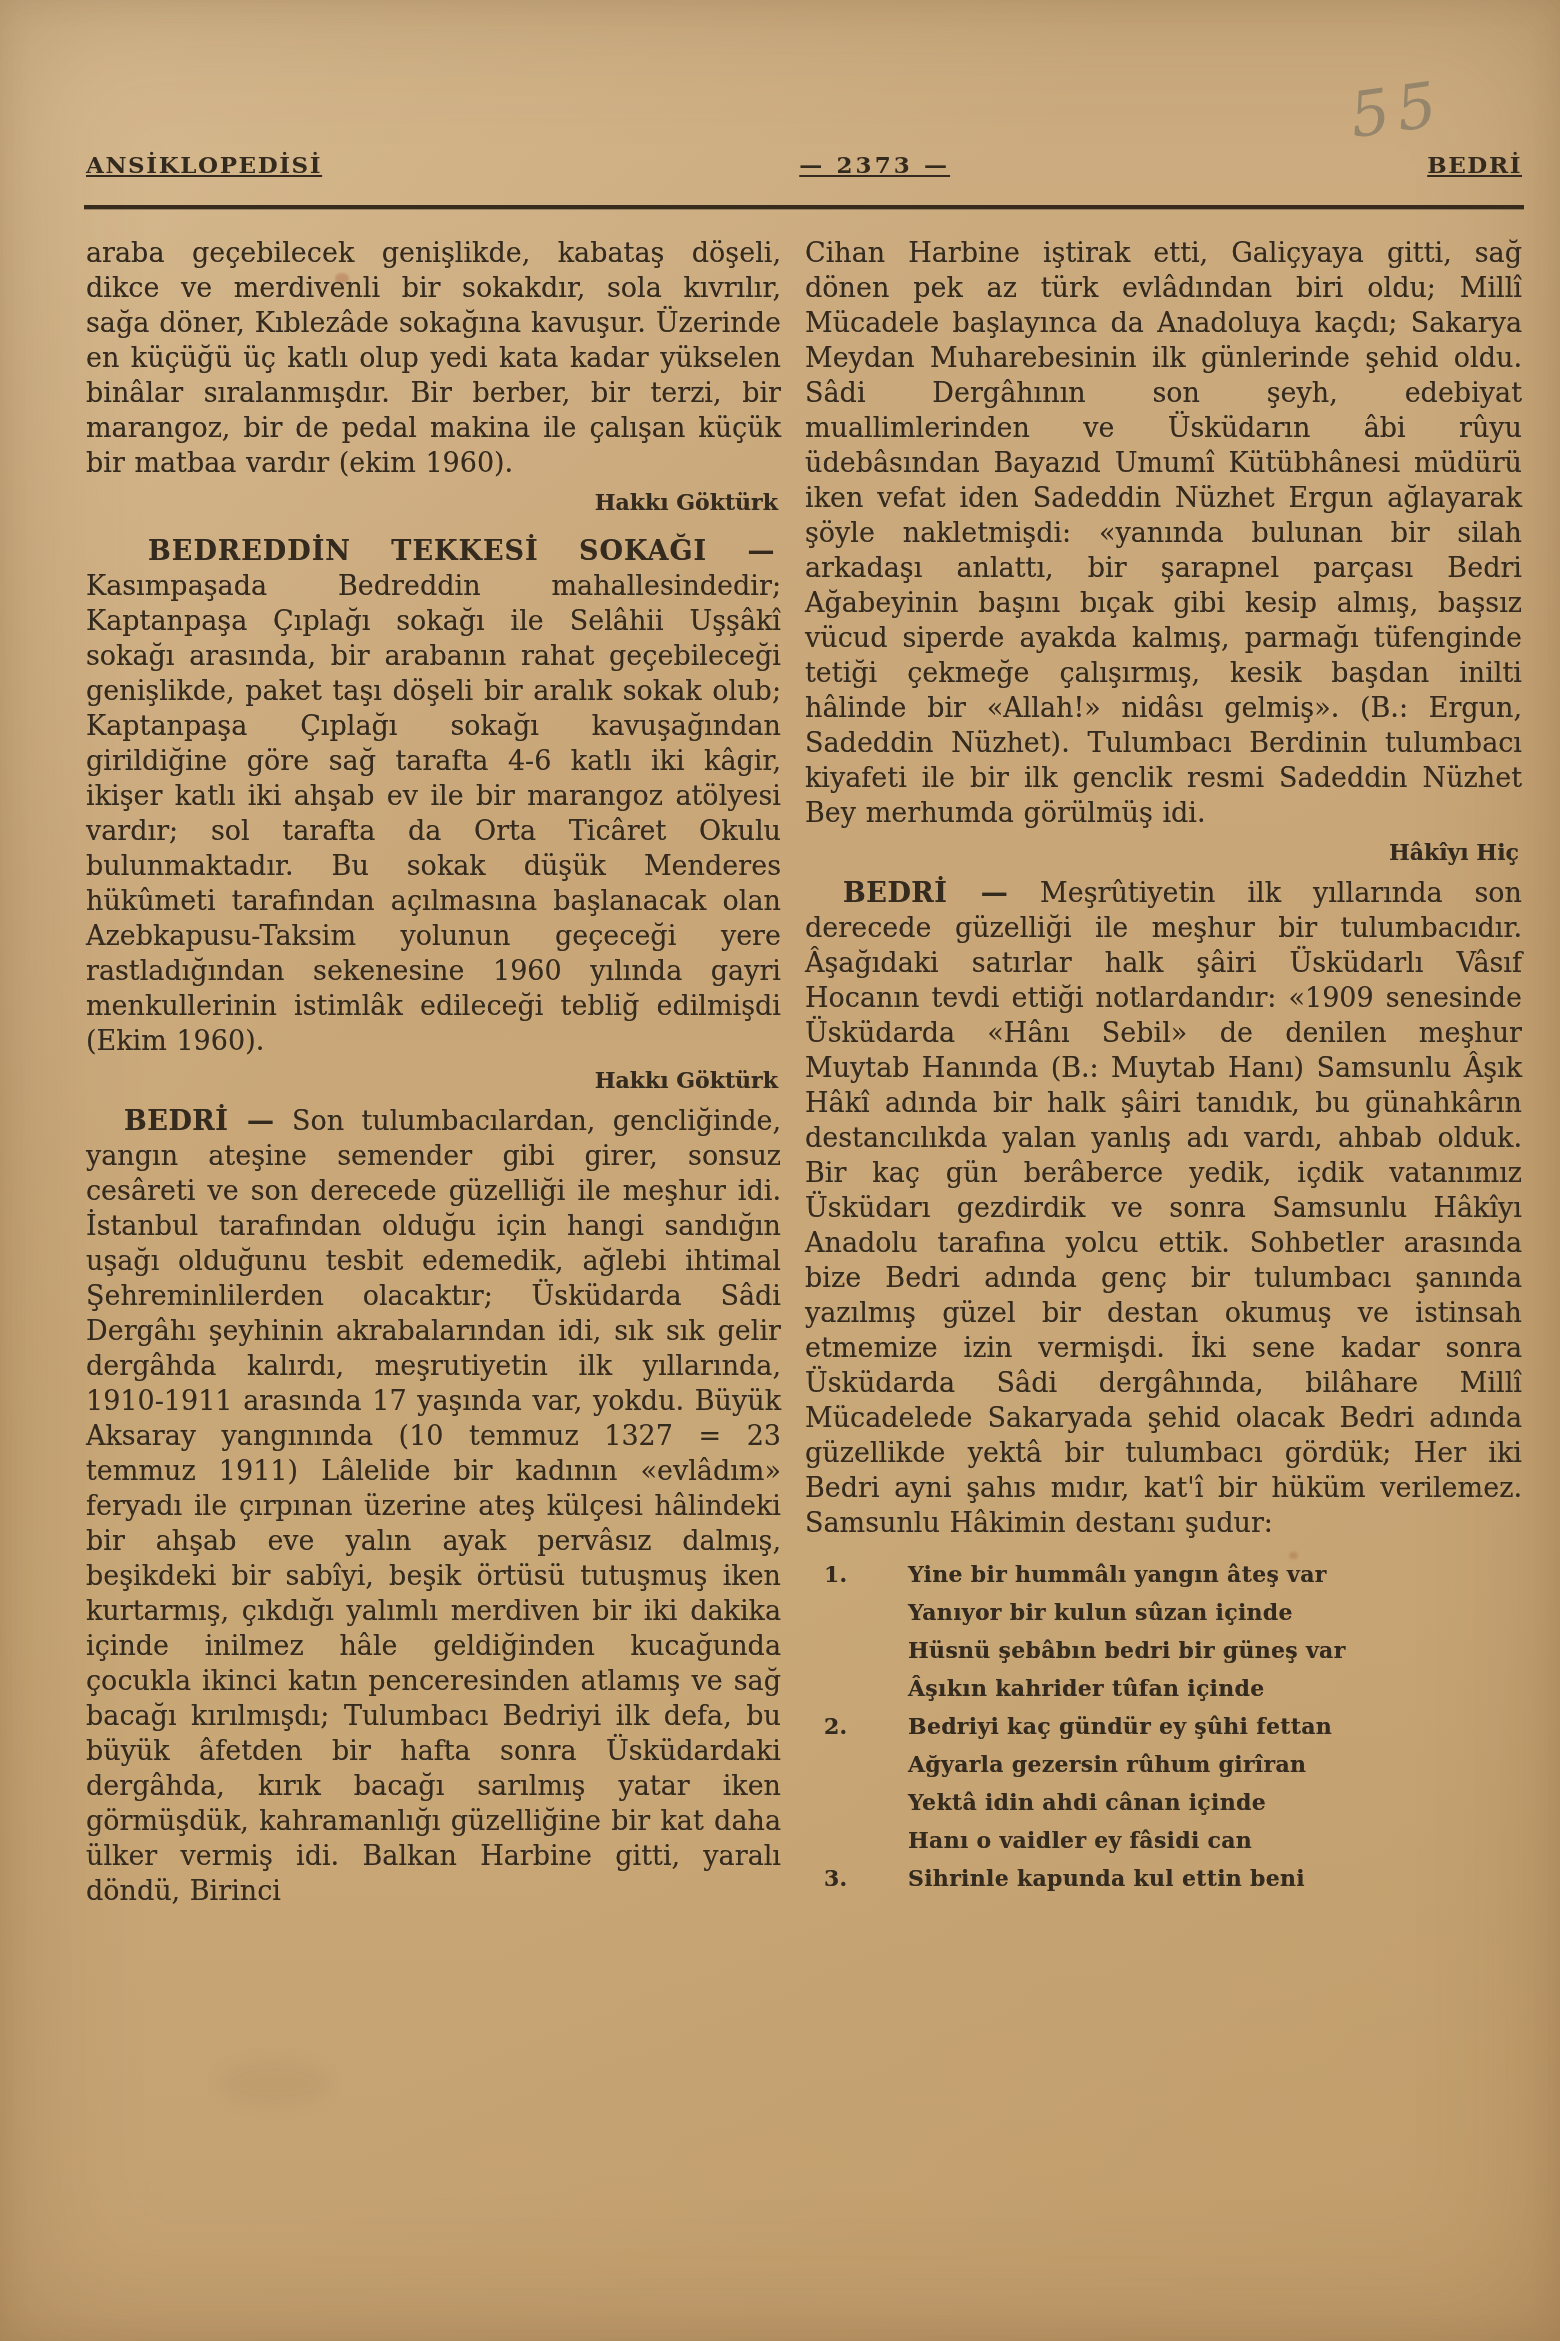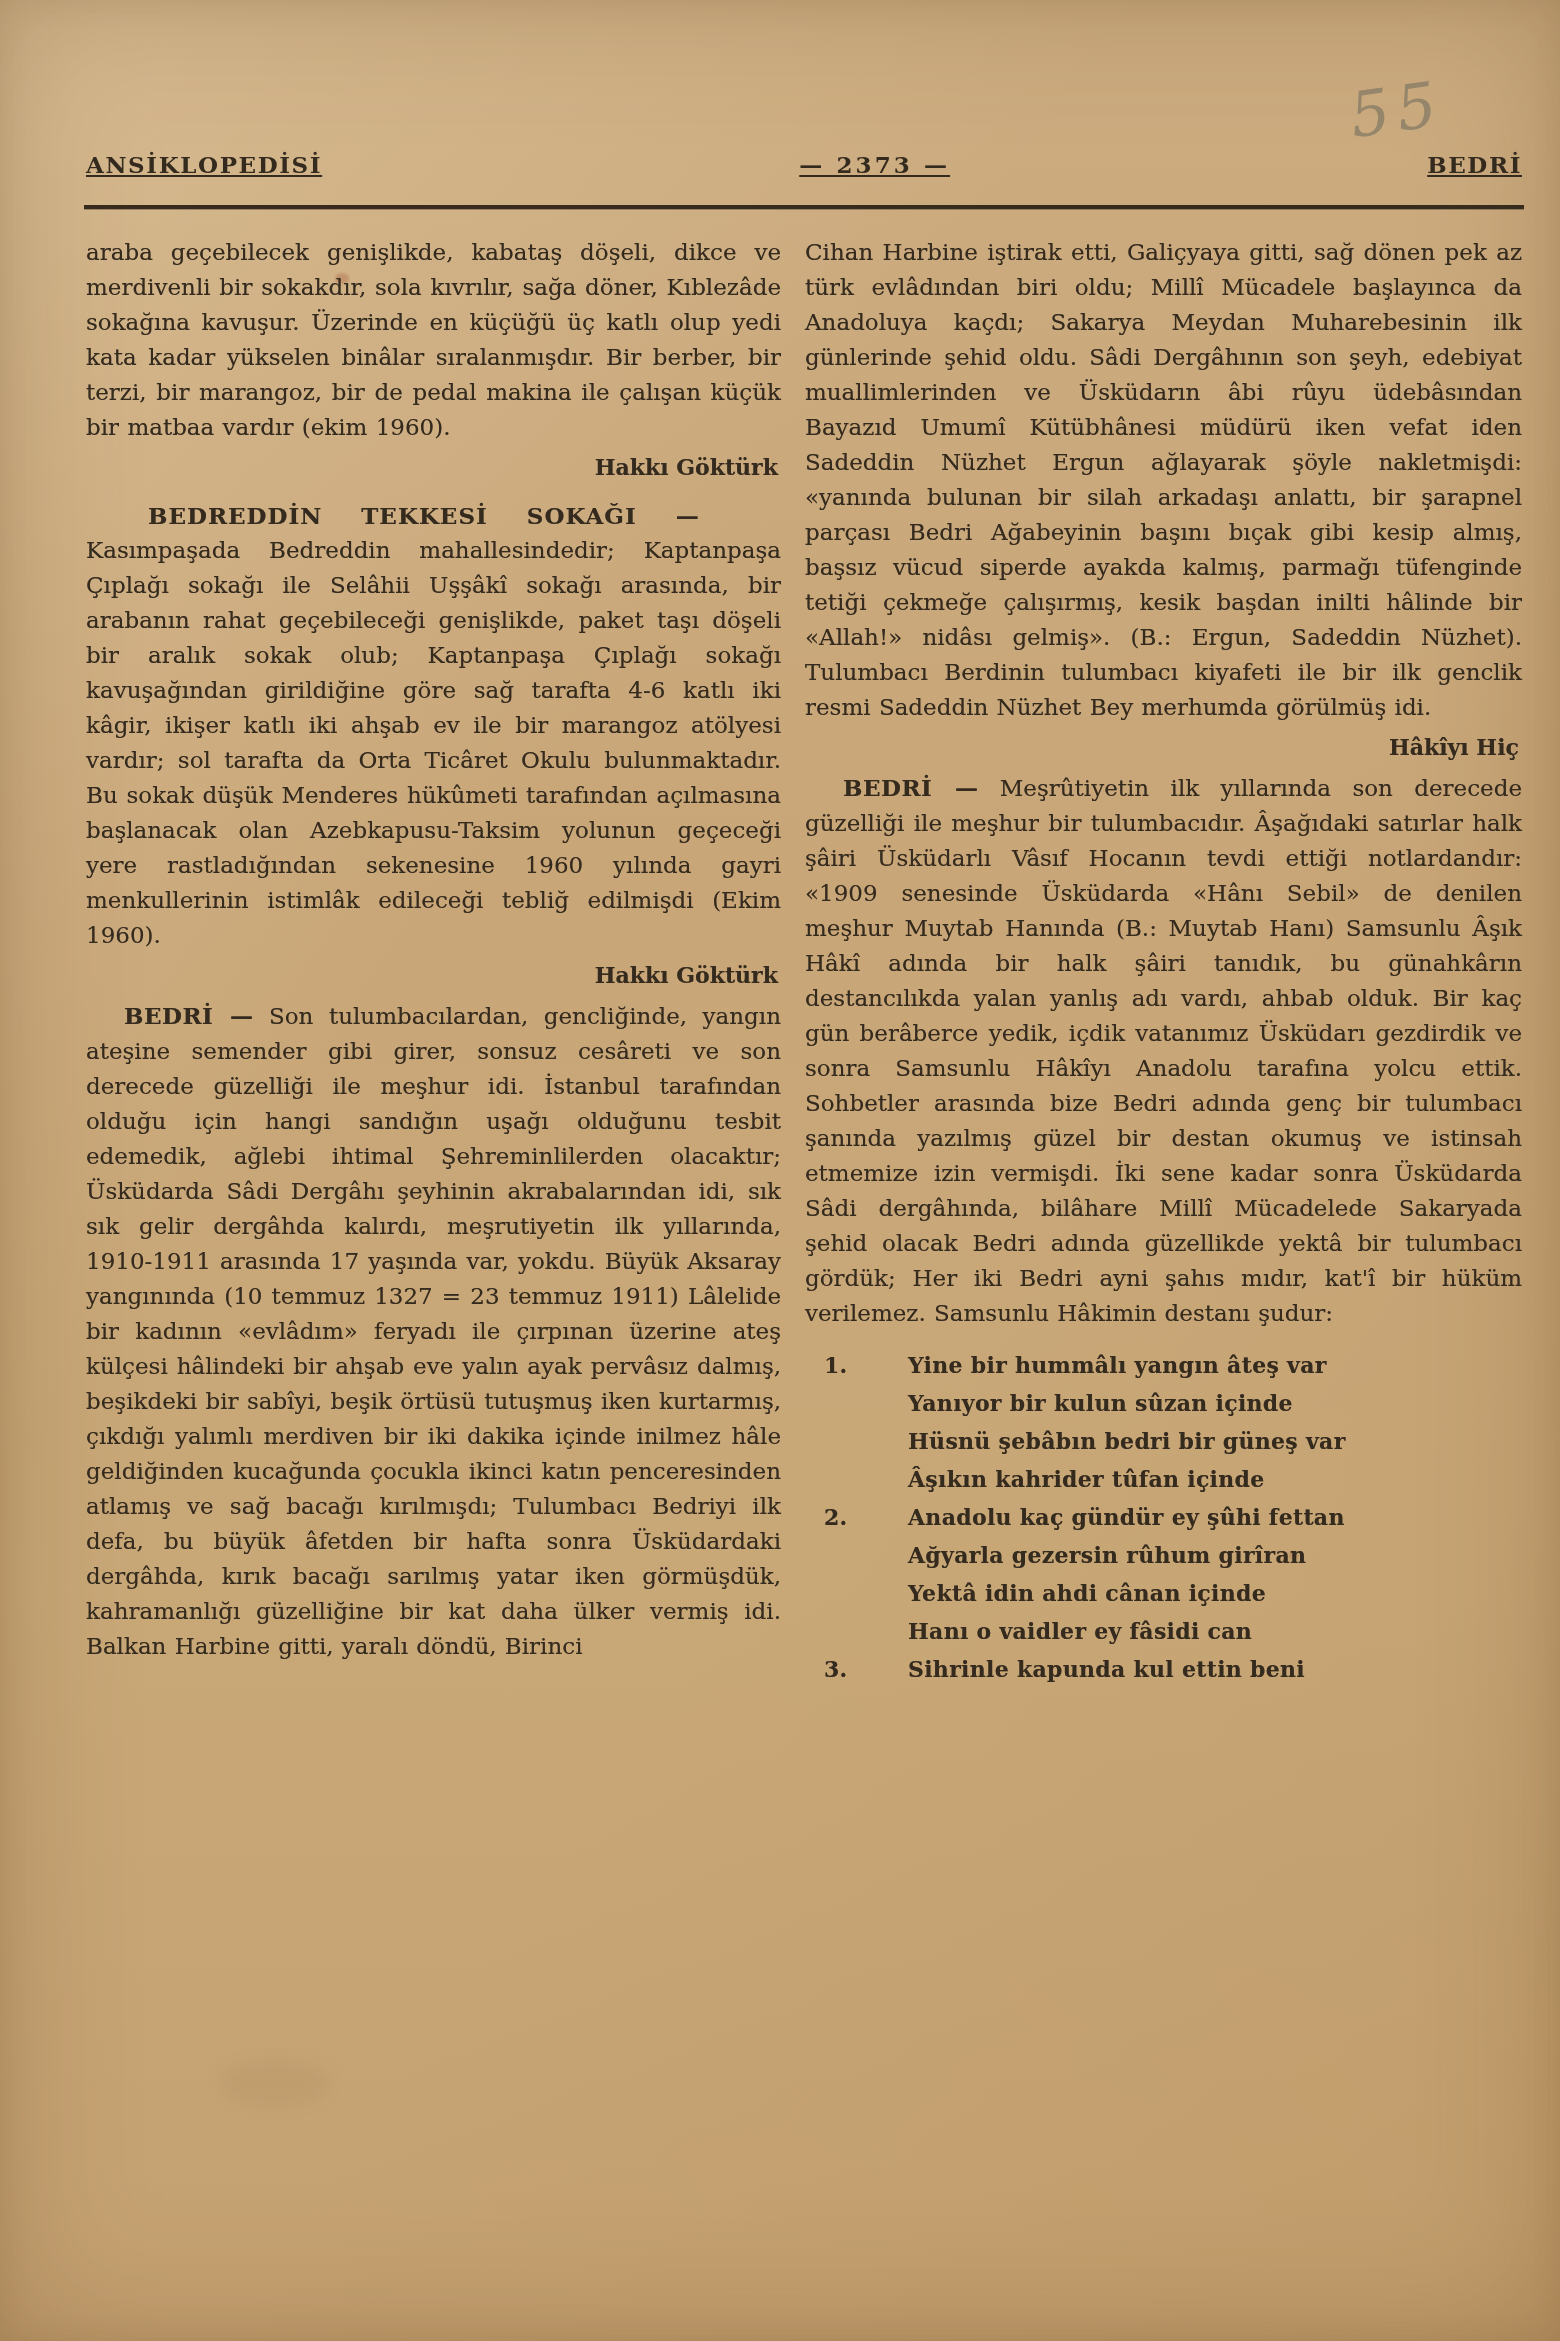--- a/index.html
+++ b/index.html
@@ -47,21 +47,21 @@
   .columns {
     position: absolute; left: 86px; top: 235px; width: 1436px;
     display: flex; gap: 24px;
   }
   .col { box-sizing: border-box; }
   .col-left  { width: 695px; }
   .col-right { width: 717px; }
 
   .para {
     margin: 0;
-    font-size: 23px; line-height: 35px;
+    font-size: 27px; line-height: 35px;
     text-align: justify;
     text-shadow: 0 0 0.5px rgba(52,42,30,.45);
     word-spacing: 1px;
   }
   .article { text-indent: 38px; margin-top: 4.2px; }
   .byline {
     margin: 5.2px 3.1px 6.3px 0;
     font-size: 22px; line-height: 34px; font-weight: bold;
     text-align: right;
     text-shadow: 0 0 0.5px rgba(52,42,30,.45);
@@ -116,21 +116,21 @@
     <p class="para article"><b class="entry-heading">BEDRİ —</b> <span>Meşrûtiyetin ilk yıllarında son derecede güzelliği ile meşhur bir tulumbacıdır. Âşağıdaki satırlar halk şâiri Üsküdarlı Vâsıf Hocanın tevdi ettiği notlardandır: «1909 senesinde Üsküdarda «Hânı Sebil» de denilen meşhur Muytab Hanında (B.: Muytab Hanı) Samsunlu Âşık Hâkî adında bir halk şâiri tanıdık, bu günahkârın destancılıkda yalan yanlış adı vardı, ahbab olduk. Bir kaç gün berâberce yedik, içdik vatanımız Üsküdarı gezdirdik ve sonra Samsunlu Hâkîyı Anadolu tarafına yolcu ettik. Sohbetler arasında bize Bedri adında genç bir tulumbacı şanında yazılmış güzel bir destan okumuş ve istinsah etmemize izin vermişdi. İki sene kadar sonra Üsküdarda Sâdi dergâhında, bilâhare Millî Mücadelede Sakaryada şehid olacak Bedri adında güzellikde yektâ bir tulumbacı gördük; Her iki Bedri ayni şahıs mıdır, kat'î bir hüküm verilemez. Samsunlu Hâkimin destanı şudur:</span></p>
 
     <div class="verses">
       <div class="stanza">
         <div class="vline"><span class="vnum">1.</span><span class="vtext">Yine bir hummâlı yangın âteş var</span></div>
         <div class="vline"><span class="vtext">Yanıyor bir kulun sûzan içinde</span></div>
         <div class="vline"><span class="vtext">Hüsnü şebâbın bedri bir güneş var</span></div>
         <div class="vline"><span class="vtext">Âşıkın kahrider tûfan içinde</span></div>
       </div>
       <div class="stanza">
-        <div class="vline"><span class="vnum">2.</span><span class="vtext">Anadolu kaç gündür ey şûhi fettan</span></div>
+        <div class="vline"><span class="vnum">2.</span><span class="vtext">Bedriyi kaç gündür ey şûhi fettan</span></div>
         <div class="vline"><span class="vtext">Ağyarla gezersin rûhum girîran</span></div>
         <div class="vline"><span class="vtext">Yektâ idin ahdi cânan içinde</span></div>
         <div class="vline"><span class="vtext">Hanı o vaidler ey fâsidi can</span></div>
       </div>
       <div class="stanza">
         <div class="vline"><span class="vnum">3.</span><span class="vtext">Sihrinle kapunda kul ettin beni</span></div>
       </div>
     </div>
   </section>
 

